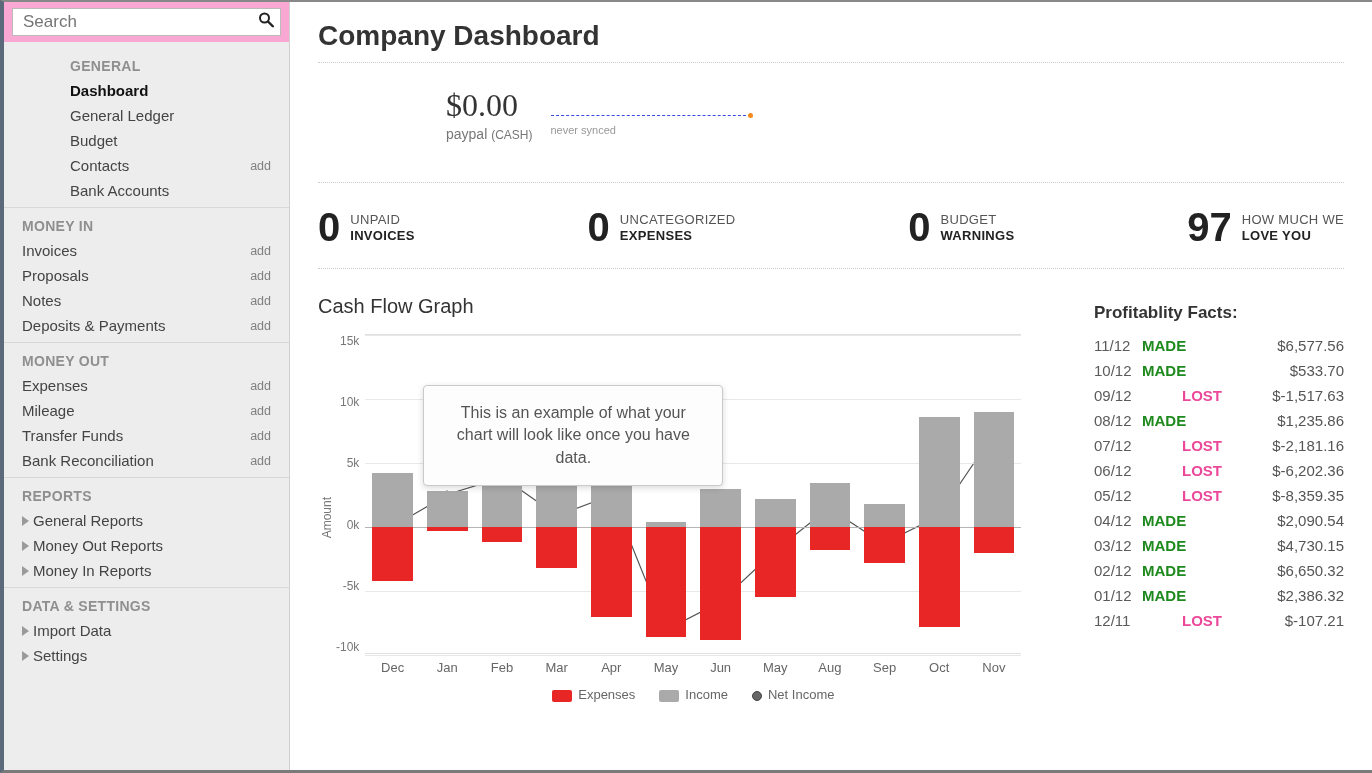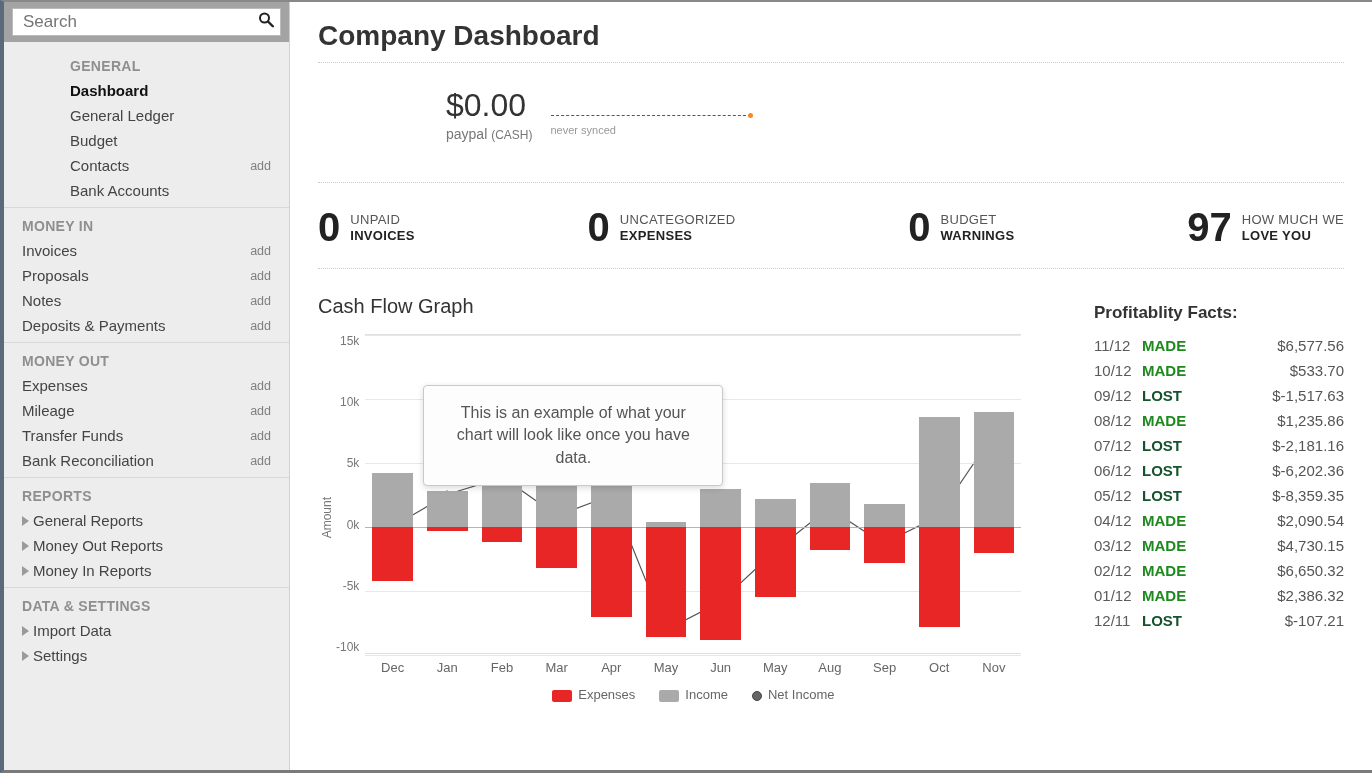--- a/index.html
+++ b/index.html
@@ -22,21 +22,21 @@
   
   .sidebar {
     width: 286px;
     background: #ededed;
     border-right: 1px solid #d0d0d0;
     display: flex;
     flex-direction: column;
     overflow-y: auto;
   }
   .search-wrap {
-    background: #a3a3a3;
+    background: #f9a8d4;
     padding: 6px 8px;
   }
   .search-box {
     position: relative;
     background: #fff;
     border: 1px solid #bbb;
     height: 28px;
     display: flex;
     align-items: center;
   }
@@ -122,21 +122,21 @@
   .balance-row {
     display: flex;
     align-items: flex-end;
     gap: 18px;
     padding-left: 128px;
     padding-bottom: 40px;
     border-bottom: 1px dotted #ccc;
     margin-bottom: 16px;
   }
   .balance-block { }
-  .balance-amount { font-size: 32px; color: #333; }
+  .balance-amount { font-size: 32px; color: #333; font-family: Liberation Serif, serif; }
   .balance-sub { color: #777; font-size: 14px; margin-top: 2px; }
   .balance-sub .type { font-size: 12px; }
   .synced { font-size: 11px; color: #999; margin-bottom: 6px; }
   .sparkline {
     width: 200px; height: 12px;
     border-bottom: 1px dashed #3a4ae0;
     position: relative;
     margin-bottom: 8px;
   }
   .sparkline::after {
@@ -280,21 +280,21 @@
   }
   .profit-row {
     display: flex; 
     font-size: 15px;
     padding: 4px 0;
     align-items: baseline;
   }
   .profit-row .date { color: #5b5b5b; width: 48px; }
   .profit-row .status { font-weight: bold; width: 56px; }
   .profit-row .status.made { color: #1e8a1e; }
-  .profit-row .status.lost { color: #14532d; }
+  .profit-row .status.lost { color: #ec4899; margin-left: 40px; }
   .profit-row .amt { flex: 1; text-align: right; color: #555; }
 </style>
 </head>
 <body>
 
 <div class="app">
 
   <aside class="sidebar">
     <div class="search-wrap">
       <div class="search-box">

